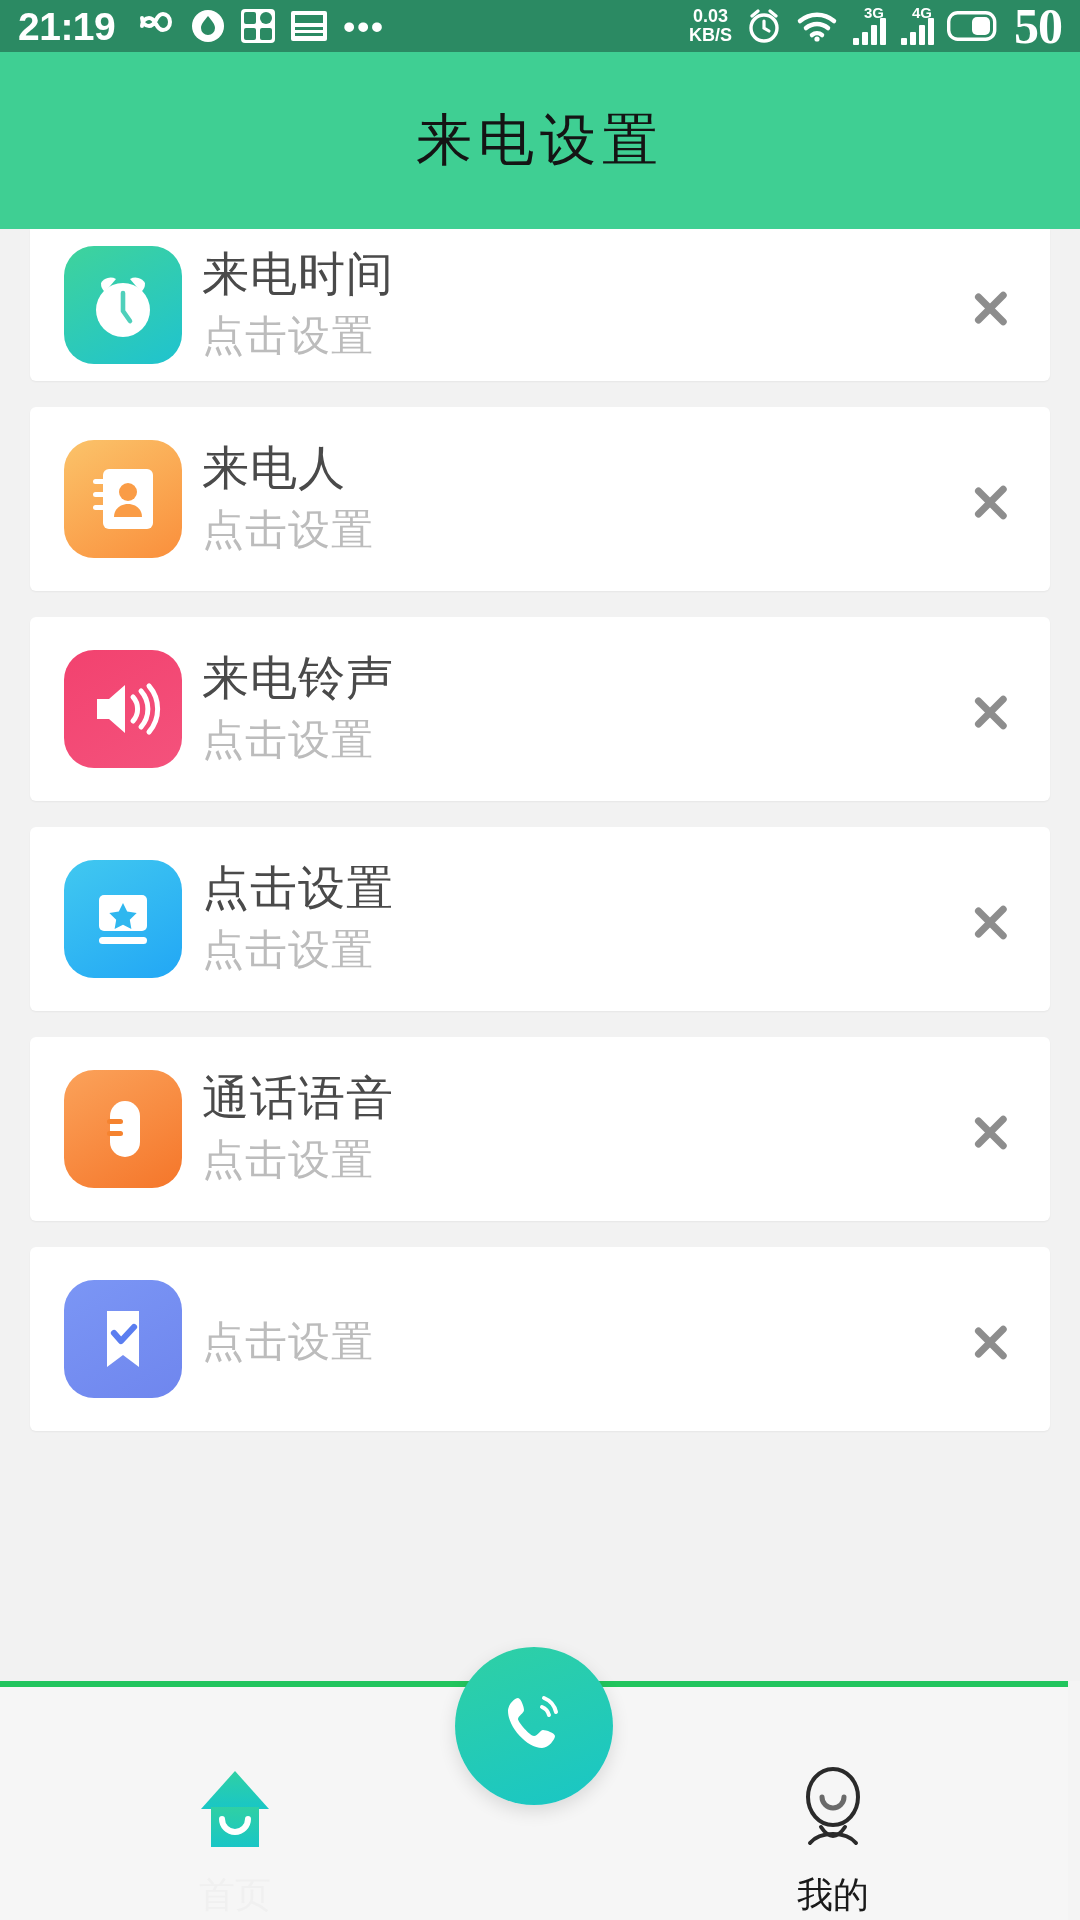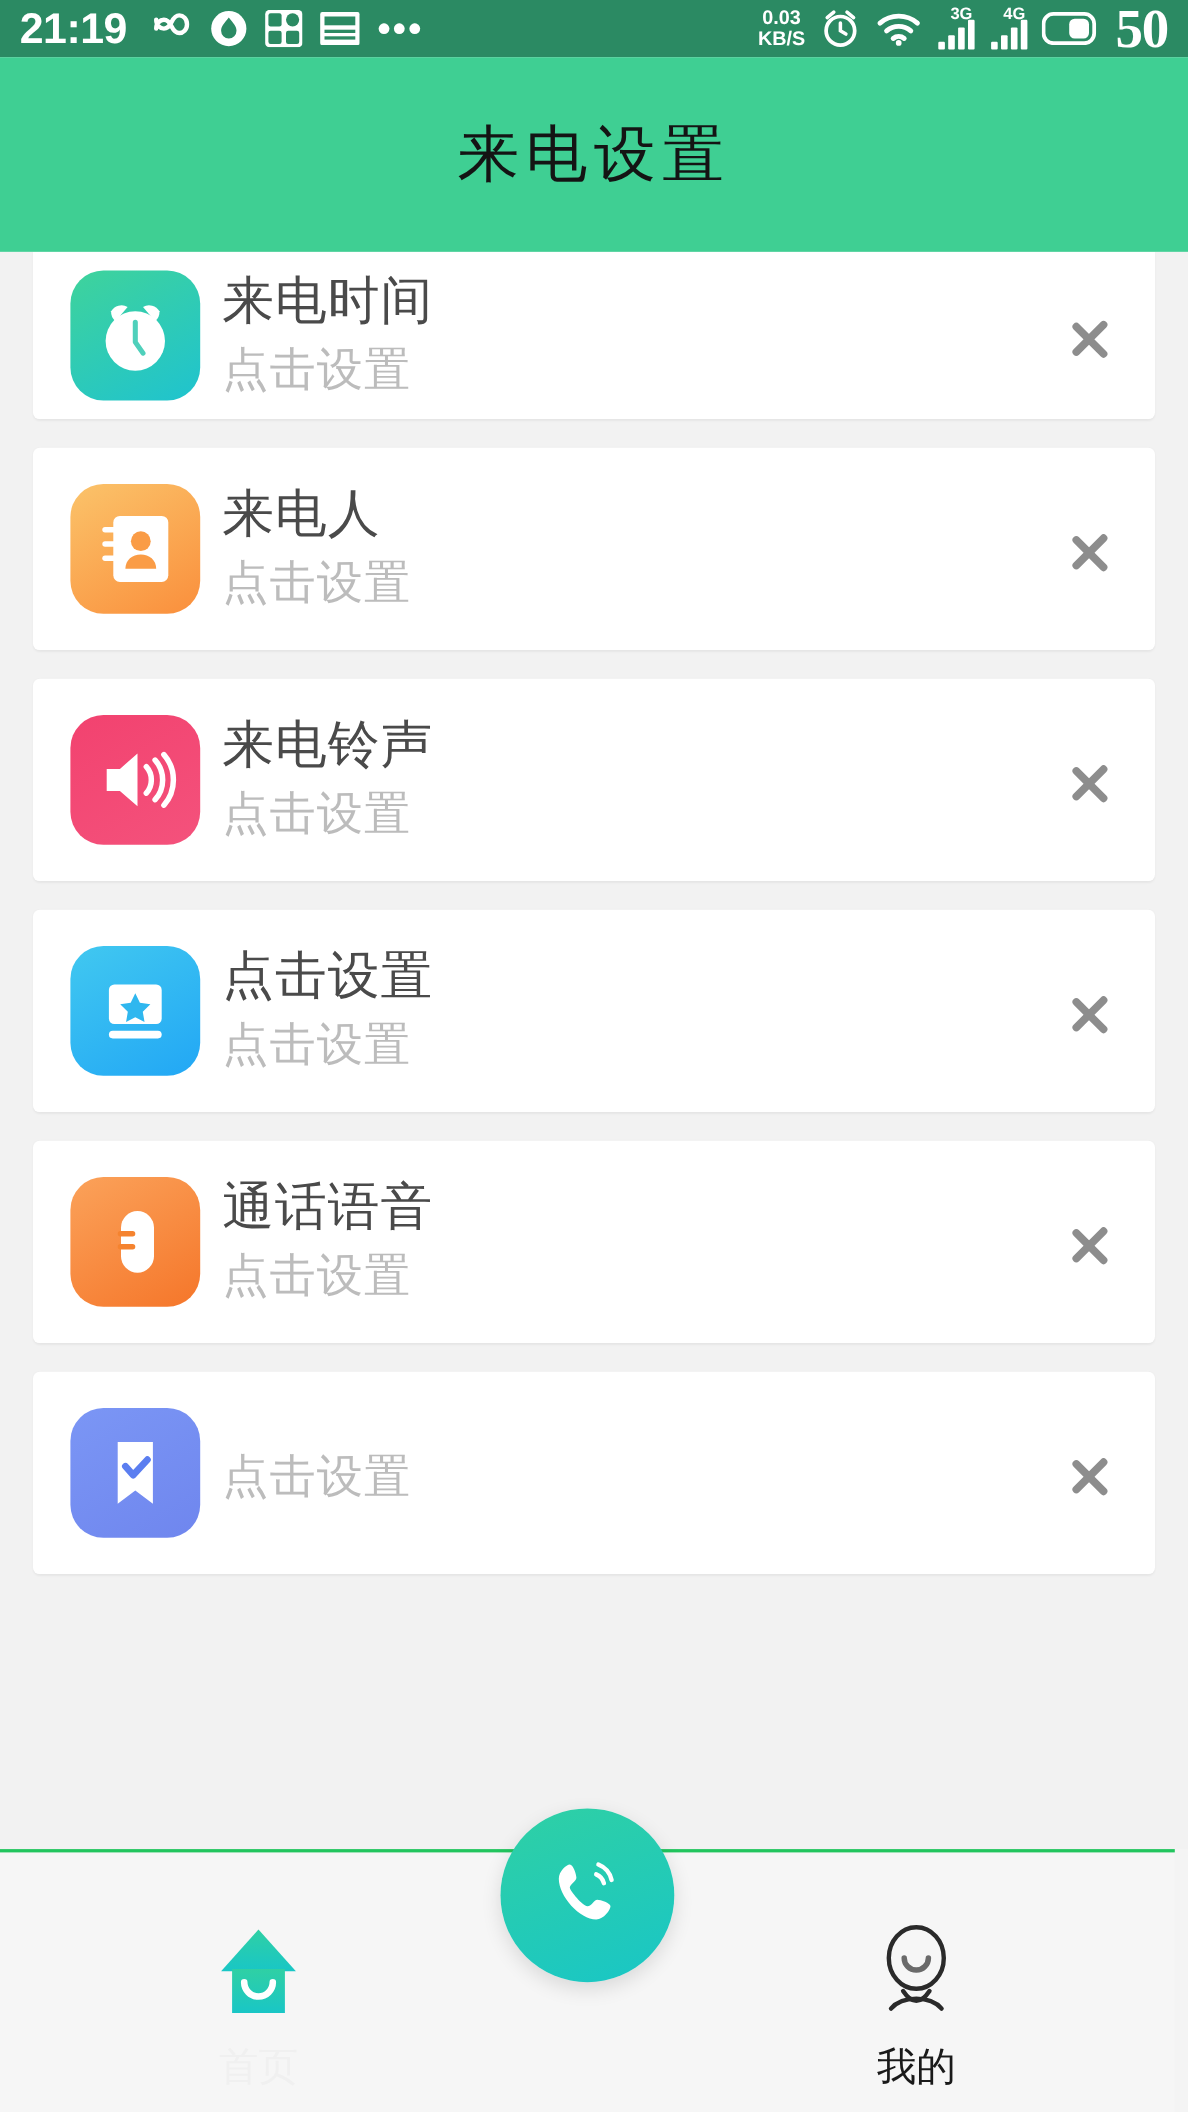--- a/index.html
+++ b/index.html
@@ -78,22 +78,22 @@
     content:""; position:absolute; left:6px; width:42px; height:7px;
     background:#8d8d8d; border-radius:4px;
   }
   .chev::before { top:24px; transform:rotate(45deg); transform-origin:left center; }
   .chev::after  { top:52px; transform:rotate(-45deg); transform-origin:left center; }
 
   
   .tabbar {
     position:absolute; bottom:0; left:0; width:1068px; height:239px;
     background:#f6f6f6;
-    border-top:3px solid #22c55e;
-    display:flex; align-items:center; justify-content:space-between;
+    border-top:6px solid #22c55e;
+    display:flex; align-items:flex-end; justify-content:space-between;
     padding:0 120px;
   }
   .tab {
     width:230px; padding-top:48px;
     display:flex; flex-direction:column; align-items:center; gap:14px;
   }
   .tab-label { font-size:36px; font-family:"DejaVu Sans","Liberation Sans",sans-serif; }
   .tab-home .tab-label { color:#f0f0f0; }
   .tab-mine .tab-label { color:#1a1a1a; }
   .fab {

